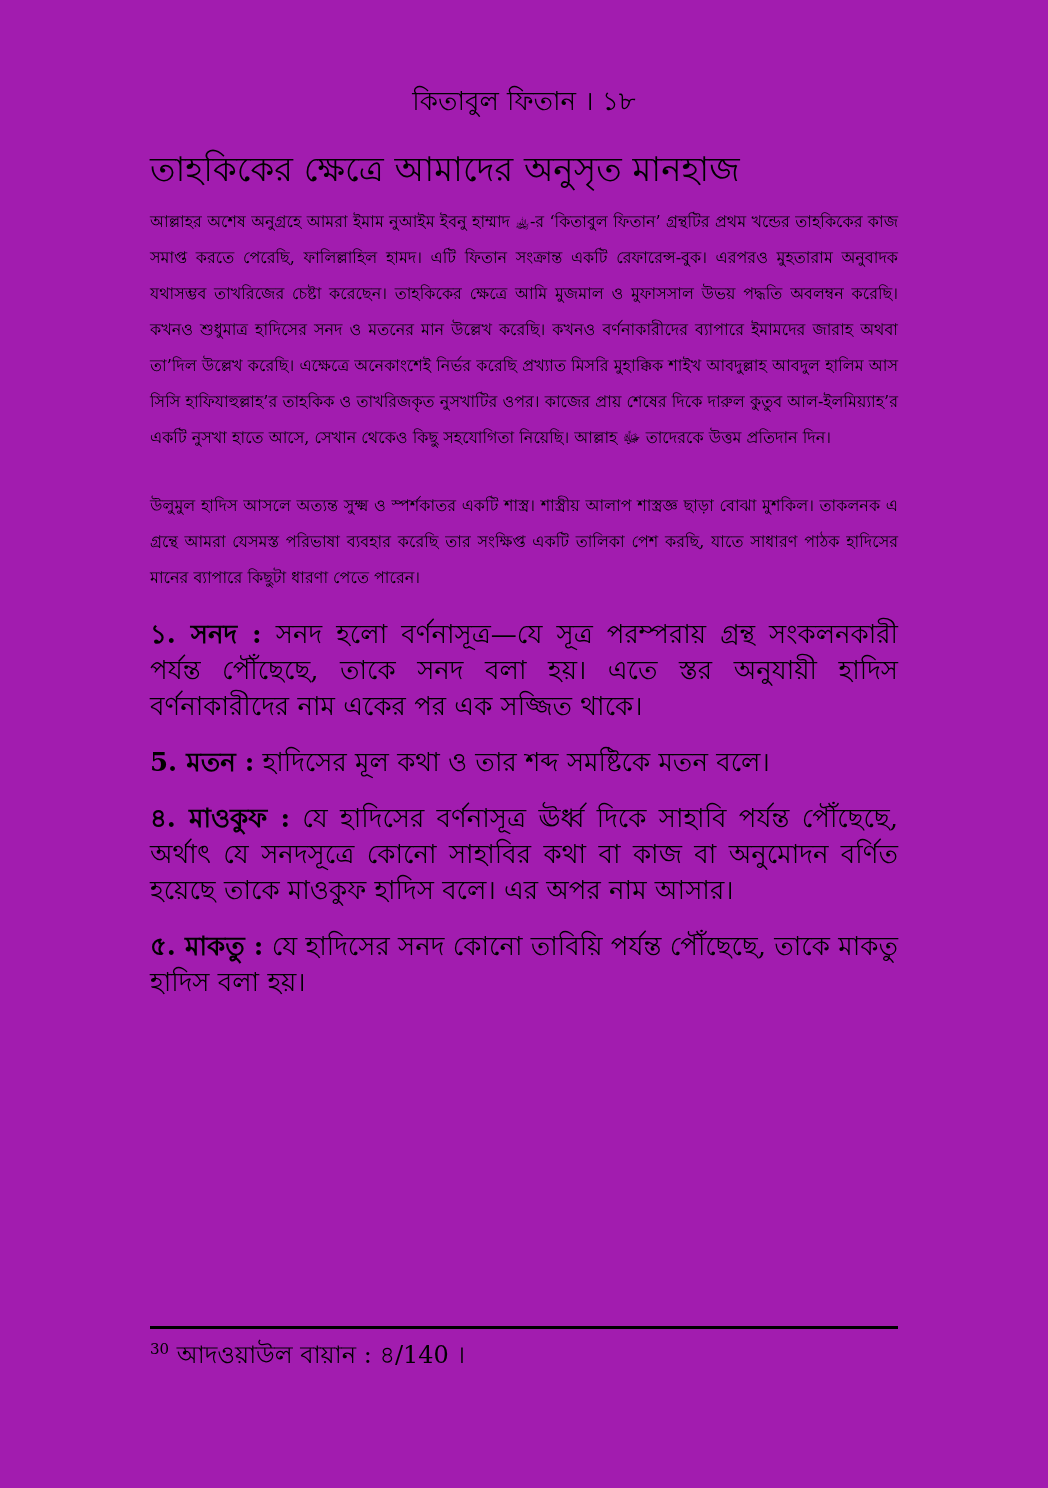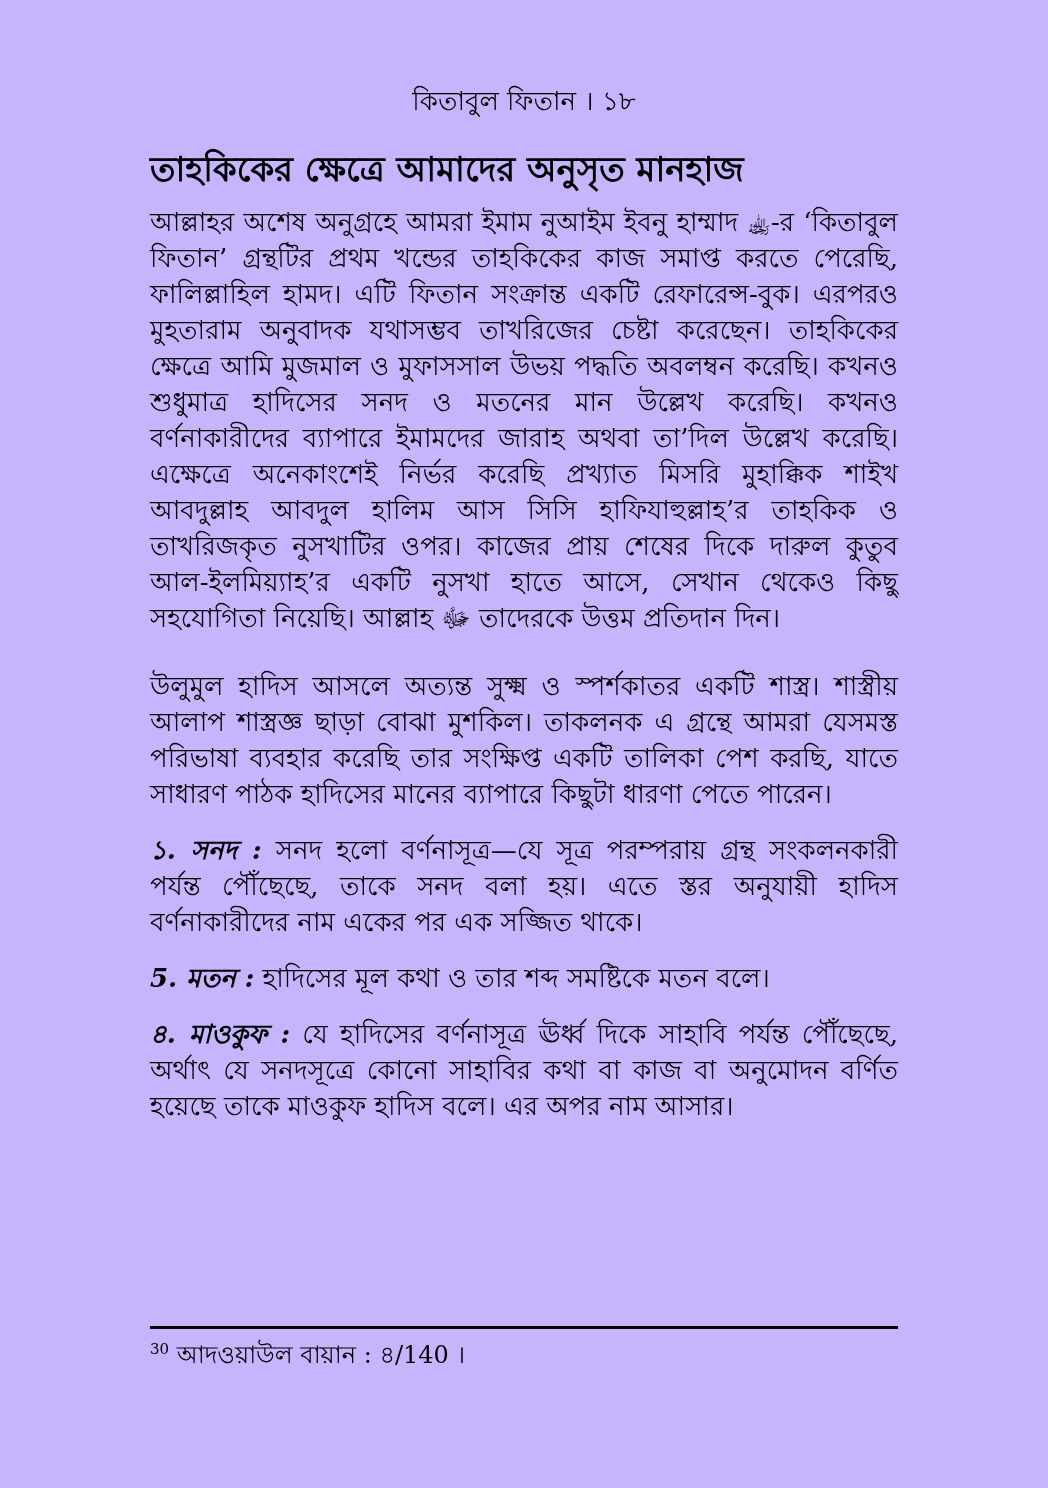--- a/index.html
+++ b/index.html
@@ -12,59 +12,58 @@
     height: 1488px;
     font-family: "DejaVu Serif", "Liberation Serif", serif;
     color: #000000;
     position: relative;
     overflow: hidden;
   }
   .page {
     position: relative;
     width: 1048px;
     height: 1488px;
-    background: #c4b5fd;
+    background: #a21caf;
   }
   .content {
     position: absolute;
     left: 150px;
     top: 84px;
     width: 748px;
   }
   .running-head {
     text-align: center;
     font-size: 26px;
     line-height: 34px;
     margin: 0 0 30px 0;
   }
   h1.section-heading {
     font-size: 34px;
     line-height: 42px;
-    font-weight: bold;
+    font-weight: normal;
     margin: 0 0 14px 0;
     letter-spacing: 0;
   }
   p.body-para {
-    font-size: 26px;
+    font-size: 16px;
     line-height: 36px;
     text-align: justify;
     margin: 0 0 10px 0;
   }
   .section-gap {
     height: 22px;
   }
   p.term-item {
     font-size: 26px;
     line-height: 36px;
     text-align: justify;
     margin: 20px 0 0 0;
   }
   p.term-item b {
     font-weight: bold;
-    font-style: italic;
   }
   .footnote-block {
     position: absolute;
     left: 150px;
     top: 1326px;
     width: 748px;
   }
   .footnote-rule {
     border: 0;
     border-top: 3px solid #000000;
@@ -100,20 +99,21 @@
 
     <p class="body-para">উলুমুল হাদিস আসলে অত্যন্ত সুক্ষ্ম ও স্পর্শকাতর একটি শাস্ত্র। শাস্ত্রীয় আলাপ শাস্ত্রজ্ঞ ছাড়া বোঝা মুশকিল। তাকলনক এ গ্রন্থে আমরা যেসমস্ত পরিভাষা ব্যবহার করেছি তার সংক্ষিপ্ত একটি তালিকা পেশ করছি, যাতে সাধারণ পাঠক হাদিসের মানের ব্যাপারে কিছুটা ধারণা পেতে পারেন।</p>
 
     <p class="term-item"><b>১. সনদ :</b> <span>সনদ হলো বর্ণনাসূত্র—যে সূত্র পরম্পরায় গ্রন্থ সংকলনকারী পর্যন্ত পৌঁছেছে, তাকে সনদ বলা হয়। এতে স্তর অনুযায়ী হাদিস বর্ণনাকারীদের নাম একের পর এক সজ্জিত থাকে।</span></p>
 
     <p class="term-item"><b>5. মতন :</b> <span>হাদিসের মূল কথা ও তার শব্দ সমষ্টিকে মতন বলে।</span></p>
 
 
     <p class="term-item"><b>৪. মাওকুফ :</b> <span>যে হাদিসের বর্ণনাসূত্র ঊর্ধ্ব দিকে সাহাবি পর্যন্ত পৌঁছেছে, অর্থাৎ যে সনদসূত্রে কোনো সাহাবির কথা বা কাজ বা অনুমোদন বর্ণিত হয়েছে তাকে মাওকুফ হাদিস বলে। এর অপর নাম আসার।</span></p>
 
+    <p class="term-item"><b>৫. মাকতু :</b> <span>যে হাদিসের সনদ কোনো তাবিয়ি পর্যন্ত পৌঁছেছে, তাকে মাকতু হাদিস বলা হয়।</span></p>
 
   </div>
 
   <div class="footnote-block">
     <div class="footnote-rule"></div>
     <p class="footnote-line"><sup>30</sup> <span>আদওয়াউল বায়ান : ৪/140 ।</span></p>
   </div>
 
 </div>
 

